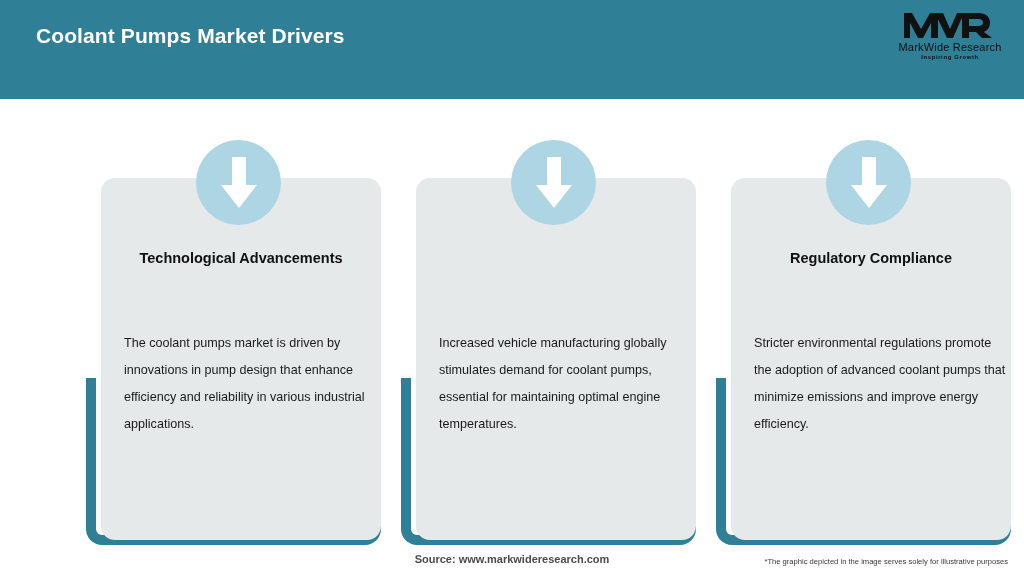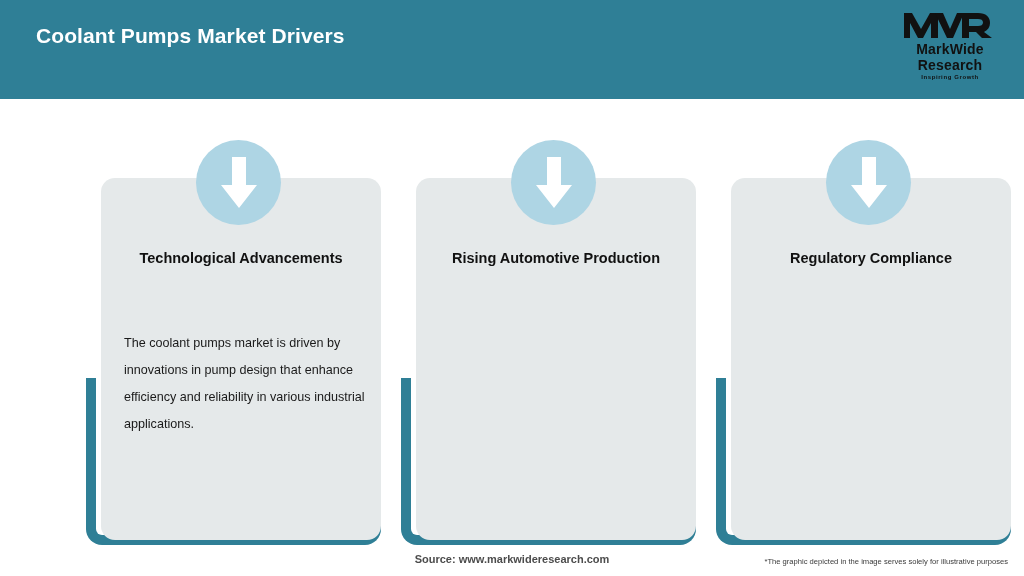--- a/index.html
+++ b/index.html
@@ -48,22 +48,22 @@
     height: 58px;
     text-align: center;
   }
   .logo-mark {
     display: block;
     height: 30px;
     line-height: 30px;
   }
   .logo-name {
     display: block;
-    font-size: 14px;
-    font-weight: bold;
+    font-size: 11px;
+    font-weight: normal;
     color: #111111;
     letter-spacing: 0.2px;
     margin-top: 1px;
   }
   .logo-tagline {
     display: block;
     font-size: 6px;
     font-weight: bold;
     color: #111111;
     letter-spacing: 0.6px;
@@ -209,32 +209,33 @@
     </div>
 
     <div class="card-unit c1">
       <div class="frame"></div>
       <div class="panel"></div>
       <div class="badge">
         <svg width="38" height="52" viewBox="0 0 38 52" aria-hidden="true">
           <path d="M12 0 L26 0 L26 28 L37 28 L19 51 L1 28 L12 28 Z" fill="#FFFFFF"></path>
         </svg>
       </div>
-      <div class="card-heading">Rising Automotive Production</div>
+      <div class="card-body">Increased vehicle manufacturing globally stimulates demand for coolant pumps, essential for maintaining optimal engine temperatures.</div>
     </div>
 
     <div class="card-unit c2">
       <div class="frame"></div>
       <div class="panel"></div>
       <div class="badge">
         <svg width="38" height="52" viewBox="0 0 38 52" aria-hidden="true">
           <path d="M12 0 L26 0 L26 28 L37 28 L19 51 L1 28 L12 28 Z" fill="#FFFFFF"></path>
         </svg>
       </div>
       <div class="card-heading">Regulatory Compliance</div>
+      <div class="card-body">Stricter environmental regulations promote the adoption of advanced coolant pumps that minimize emissions and improve energy efficiency.</div>
     </div>
 
   </div>
 
   <div class="source-note">Source: www.markwideresearch.com</div>
   <div class="disclaimer">*The graphic depicted in the image serves solely for illustrative purposes</div>
 
 </div>
 
 </body></html>

